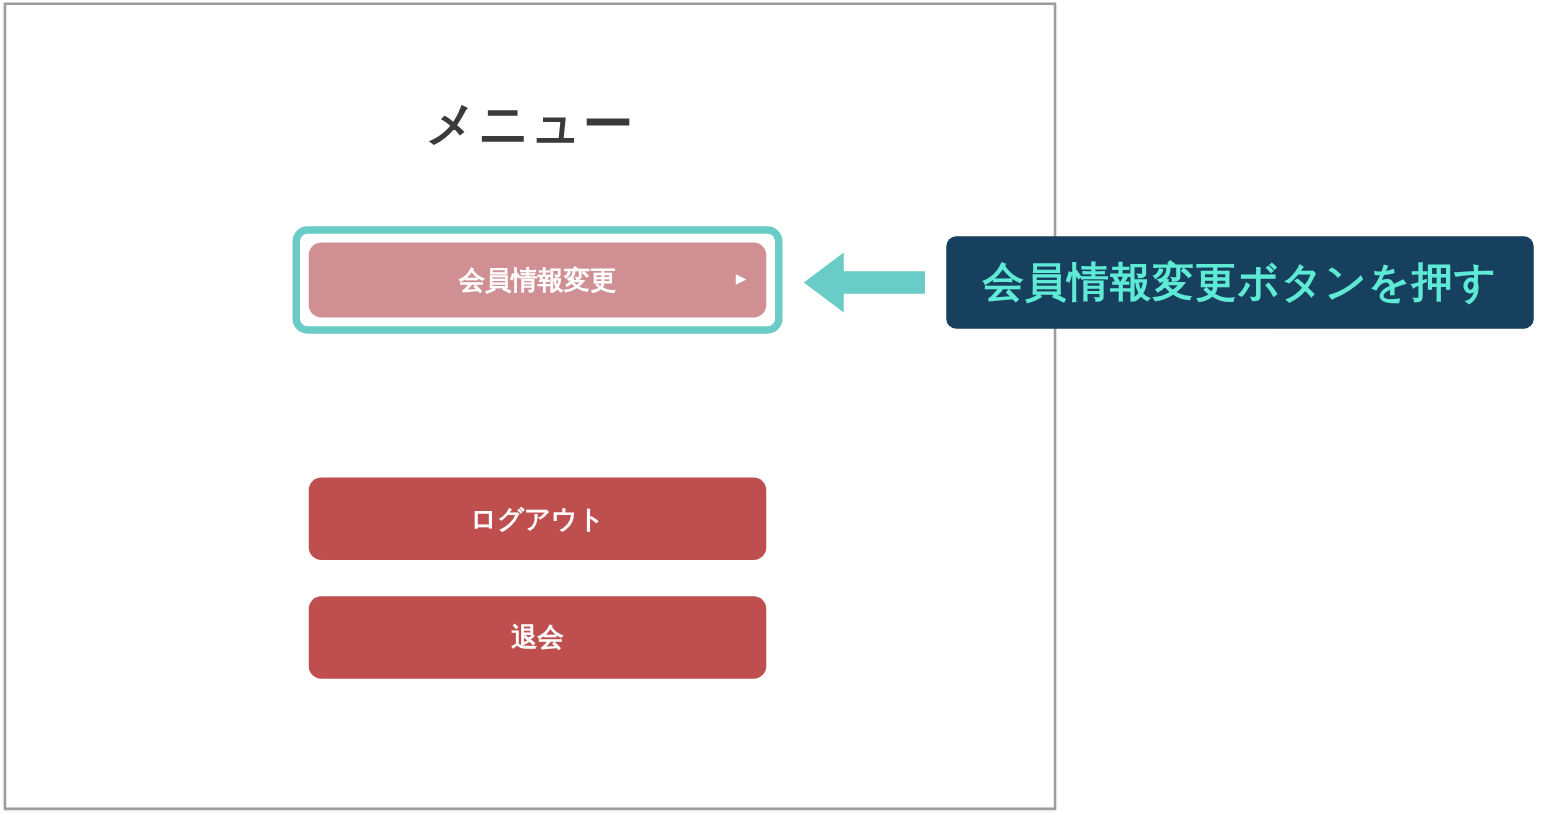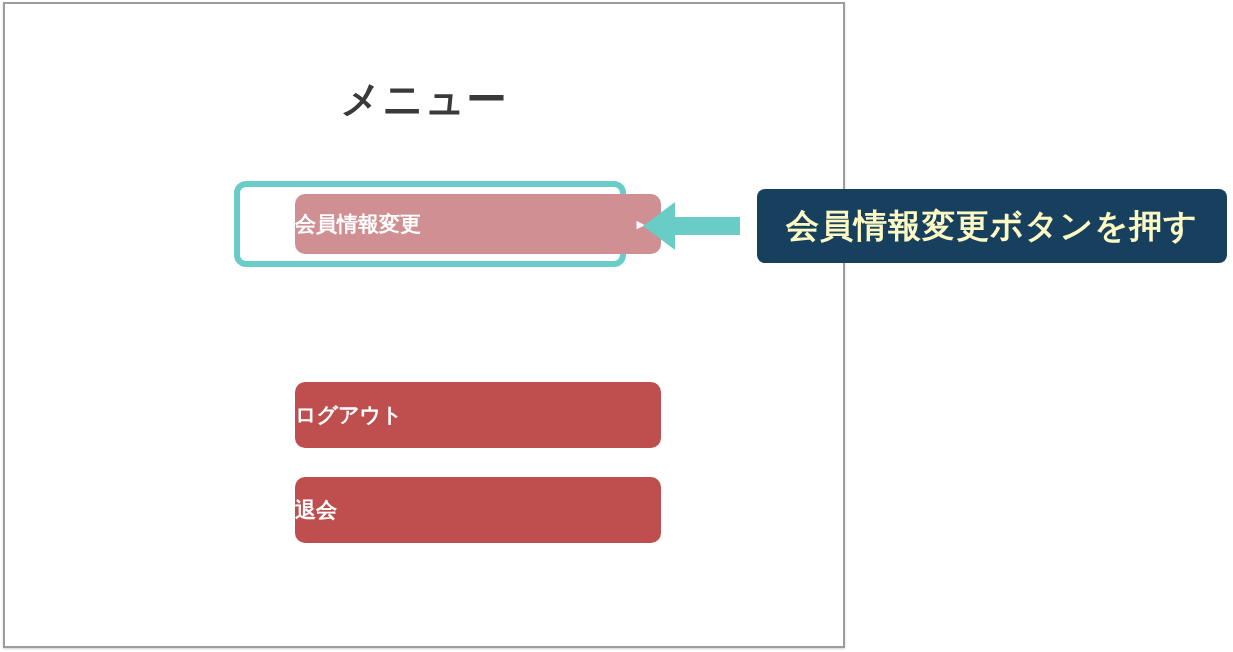--- a/index.html
+++ b/index.html
@@ -37,23 +37,22 @@
   }
 
   .menu-btn {
     position: absolute;
     width: 366px; height: 66px;
     background: var(--button-red);
     border: none; border-radius: 10px;
     color: var(--button-text);
     font-family: inherit;
     font-size: 21px; font-weight: bold;
-    display: flex; align-items: center; justify-content: flex-start;
+    display: flex; align-items: center; justify-content: center;
     cursor: pointer;
-    margin-left: 48px;
   }
   .btn-log   { left: 242px; top: 283px; }
   .btn-logout{ left: 242px; top: 378px; }
   .btn-quit  { left: 242px; top: 473px; }
 
   
   .highlight-box {
     position: absolute; left: 229px; top: 177px;
     width: 392px; height: 86px;
     border: 6px solid var(--highlight-teal);
@@ -76,21 +75,21 @@
   
   .annotation-arrow {
     position: absolute; left: 643px; top: 201px;
     width: 97px; height: 50px;
   }
   .annotation-label {
     position: absolute; left: 757px; top: 189px;
     width: 470px; height: 74px;
     background: var(--annotation-navy);
     border-radius: 8px;
-    color: #fef9c3;
+    color: #5eead4;
     font-size: 33px; font-weight: bold;
     display: flex; align-items: center; justify-content: center;
     white-space: nowrap;
     letter-spacing: 1px;
   }
 </style>
 </head>
 <body>
 
 <div class="stage">

